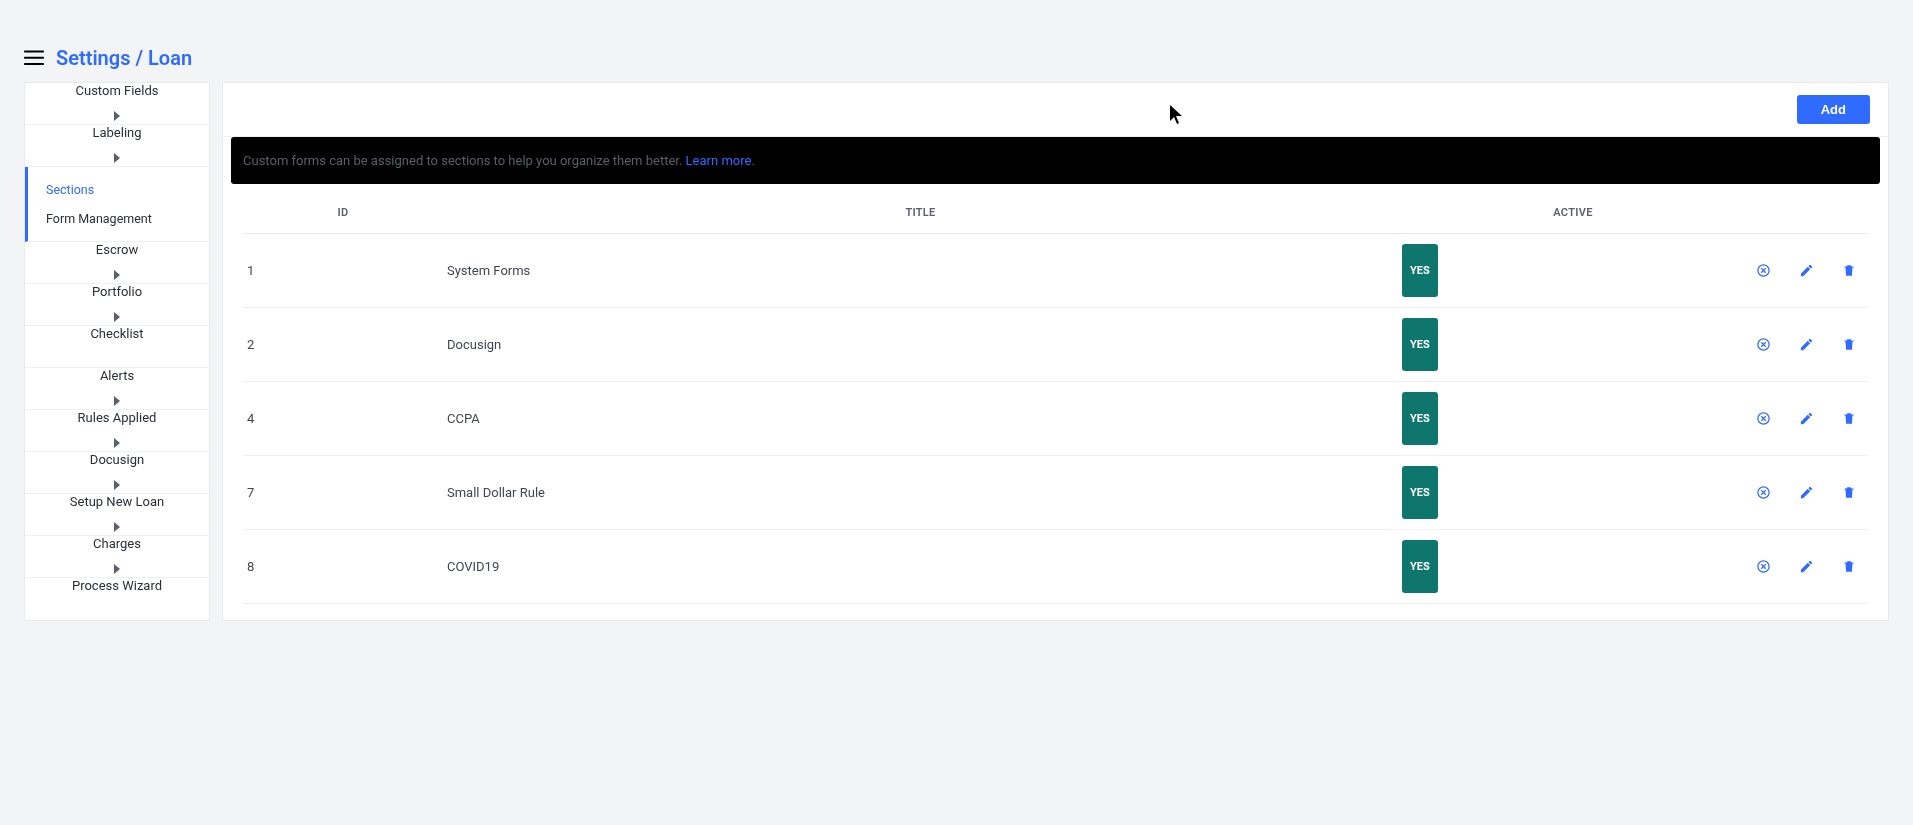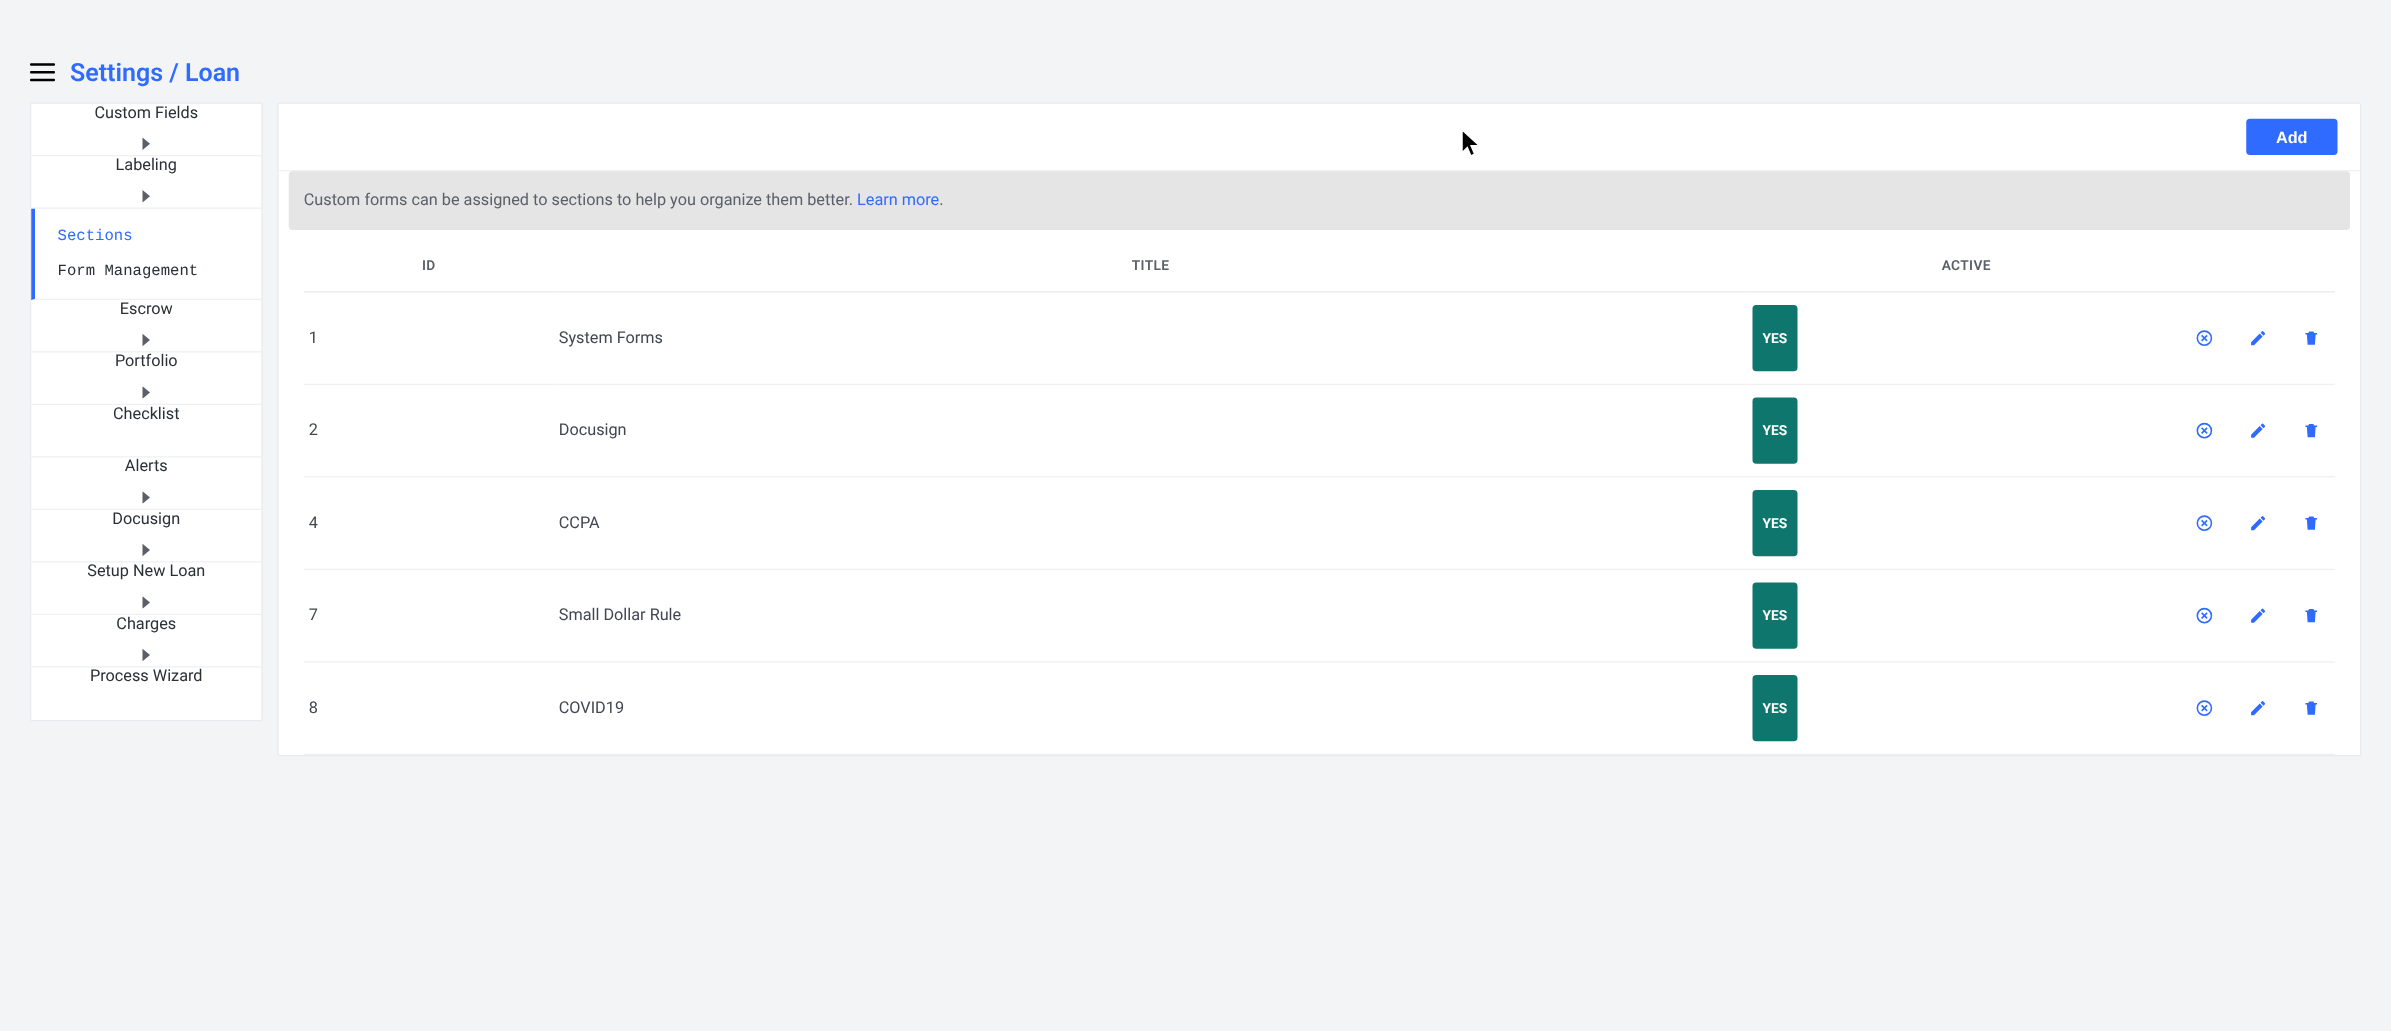--- a/index.html
+++ b/index.html
@@ -64,21 +64,20 @@
     cursor: pointer;
     flex-direction: column;
   }
   .side-item .label { white-space: nowrap; }
   .side-item .chev svg { fill: #5a5f69; }
   .side-item.active { font-weight: 600; border-left: 3px solid #2F6BFF; padding-left: 15px; }
   .side-sub {
     padding: 8px 0 8px 18px;
     border-bottom: 1px solid #eef0f3;
     border-left: 3px solid #2F6BFF;
-    font-family: Liberation Mono, monospace;
   }
   .side-sub .sub-item {
     font-size: 12.5px;
     padding: 7px 0;
     color: #2b2f36;
     cursor: pointer;
   }
   .side-sub .sub-item.selected { color: #2F6BFF; }
 
   
@@ -101,21 +100,21 @@
     color: #fff;
     font-size: 13px;
     font-weight: 600;
     border: none;
     border-radius: 3px;
     padding: 7px 24px;
     cursor: pointer;
   }
   .info-bar {
     margin: 0 8px;
-    background: #e5e5e5;
+    background: #000000;
     border-radius: 3px;
     padding: 16px 12px;
     font-size: 13px;
     color: #5a5f69;
   }
   .info-bar a { color: #2F6BFF; text-decoration: none; }
 
   .table-wrap { padding: 0 20px; }
   table { width: 100%; border-collapse: collapse; table-layout: fixed; }
   thead th {
@@ -225,20 +224,26 @@
         <span class="label">Checklist</span>
       </div>
 
       <div class="side-item">
         <span class="label">Alerts</span>
         <span class="chev"><svg width="10" height="10" viewBox="0 0 10 10">
               <path d="M2 0 L8 5 L2 10 Z"></path>
             </svg></span>
       </div>
 
+      <div class="side-item">
+        <span class="label">Rules Applied</span>
+        <span class="chev"><svg width="10" height="10" viewBox="0 0 10 10">
+              <path d="M2 0 L8 5 L2 10 Z"></path>
+            </svg></span>
+      </div>
 
       <div class="side-item">
         <span class="label">Docusign</span>
         <span class="chev"><svg width="10" height="10" viewBox="0 0 10 10">
               <path d="M2 0 L8 5 L2 10 Z"></path>
             </svg></span>
       </div>
 
       <div class="side-item">
         <span class="label">Setup New Loan</span>

